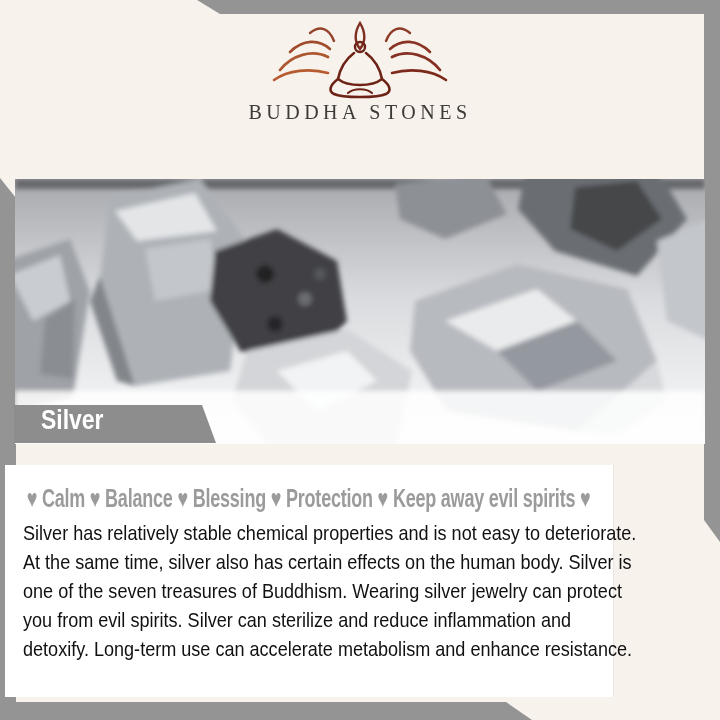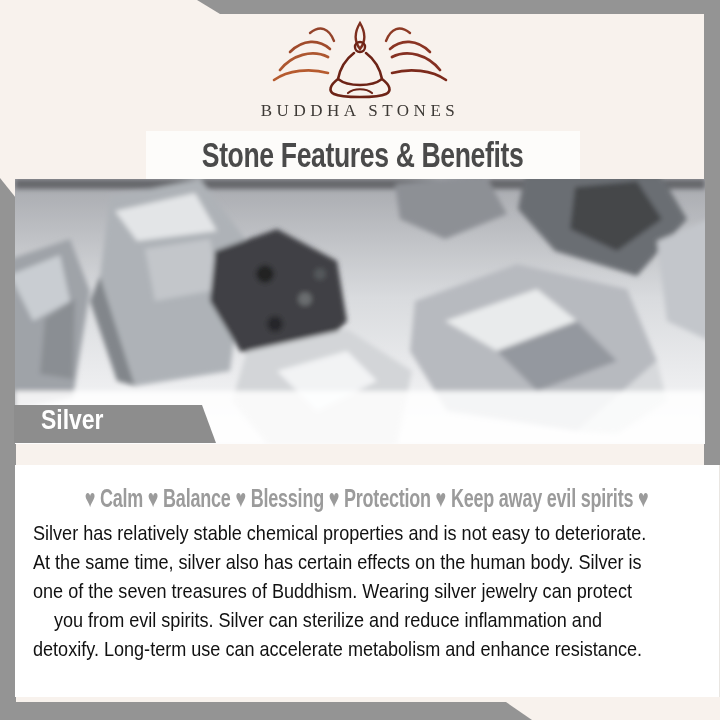--- a/index.html
+++ b/index.html
@@ -16,21 +16,21 @@
     clip-path:polygon(0 0,16px 0,16px 542px,0 520px);}
   .frame-left{left:0;top:178px;width:16px;height:542px;
     clip-path:polygon(0 0,16px 20px,16px 542px,0 542px);}
   .frame-bottom{left:0;top:702px;width:532px;height:18px;
     clip-path:polygon(0 0,506px 0,532px 18px,0 18px);}
   
   .logo{position:absolute;left:50%;top:20px;transform:translateX(-50%);}
   .brand-name{
     position:absolute;left:0;top:101px;width:720px;text-align:center;
     font-family:"Liberation Serif","DejaVu Serif",serif;
-    font-size:17px;letter-spacing:4.5px;color:#3d3935;font-weight:400;
+    font-size:20px;letter-spacing:4.5px;color:#3d3935;font-weight:400;
   }
   
   .title-banner{
     position:absolute;left:146px;top:131px;width:434px;height:48px;
     background:#fdfcfa;display:flex;align-items:center;justify-content:center;
   }
   .title-banner .title{
     display:inline-block;white-space:nowrap;
     font-size:35px;font-weight:bold;color:#4a4a4a;letter-spacing:-0.5px;
     transform:scaleX(0.76);transform-origin:center;
@@ -44,21 +44,21 @@
     clip-path:polygon(0 0,188px 0,202px 38px,0 38px);
     display:flex;
   }
   .photo-label .label-text{
     display:inline-block;margin-left:27px;white-space:nowrap;
     font-size:27px;font-weight:bold;color:#ffffff;
     transform:scaleX(0.85);transform-origin:left center;
   }
   
   .panel{
-    position:absolute;left:15px;top:465px;width:705px;height:232px;
+    position:absolute;left:5px;top:465px;width:609px;height:232px;
     background:#ffffff;border-right:1px solid #e9e6e2;box-sizing:border-box;text-align:center;
   }
   .features{
     margin-top:15px;height:36px;display:flex;justify-content:center;align-items:center;
   }
   .features .features-text{
     display:inline-block;white-space:nowrap;
     font-size:25px;font-weight:bold;color:#9b9b9b;letter-spacing:-0.3px;
     transform:scaleX(0.72);transform-origin:center;
   }
@@ -94,23 +94,20 @@
       <path d="M90,3 C84,13 84,21 90,29 C96,21 96,13 90,3 Z" stroke="#7d2e1e" stroke-width="2.4"></path>
 
       <circle cx="90" cy="27" r="5" stroke="#6d2316" stroke-width="2.4"></circle>
       <path d="M84,33 C76,39 70,49 68,59 C60,65 58,71 64,74 C72,78 108,78 116,74 C122,71 120,65 112,59 C110,49 104,39 96,33" stroke="#6d2316" stroke-width="2.6"></path>
       <path d="M68,59 C78,67 102,67 112,59" stroke="#6d2316" stroke-width="2.4"></path>
       <path d="M78,73 C84,68 96,68 102,73" stroke="#6d2316" stroke-width="2.2"></path>
     </svg>
   </div>
   <div class="brand-name">BUDDHA STONES</div>
 
-  <div class="title-banner">
-    <span class="title">Stone Features &amp; Benefits</span>
-  </div>
 
   <div class="photo">
     <svg width="690" height="265" viewBox="0 0 690 265">
       <defs>
         <linearGradient id="bgGrad" x1="0" y1="0" x2="0" y2="1">
           <stop offset="0" stop-color="#a7a9ae"></stop>
           <stop offset="0.45" stop-color="#d9dbde"></stop>
           <stop offset="1" stop-color="#fbfbfc"></stop>
         </linearGradient>
         <filter id="soft" x="-5%" y="-5%" width="110%" height="110%">

